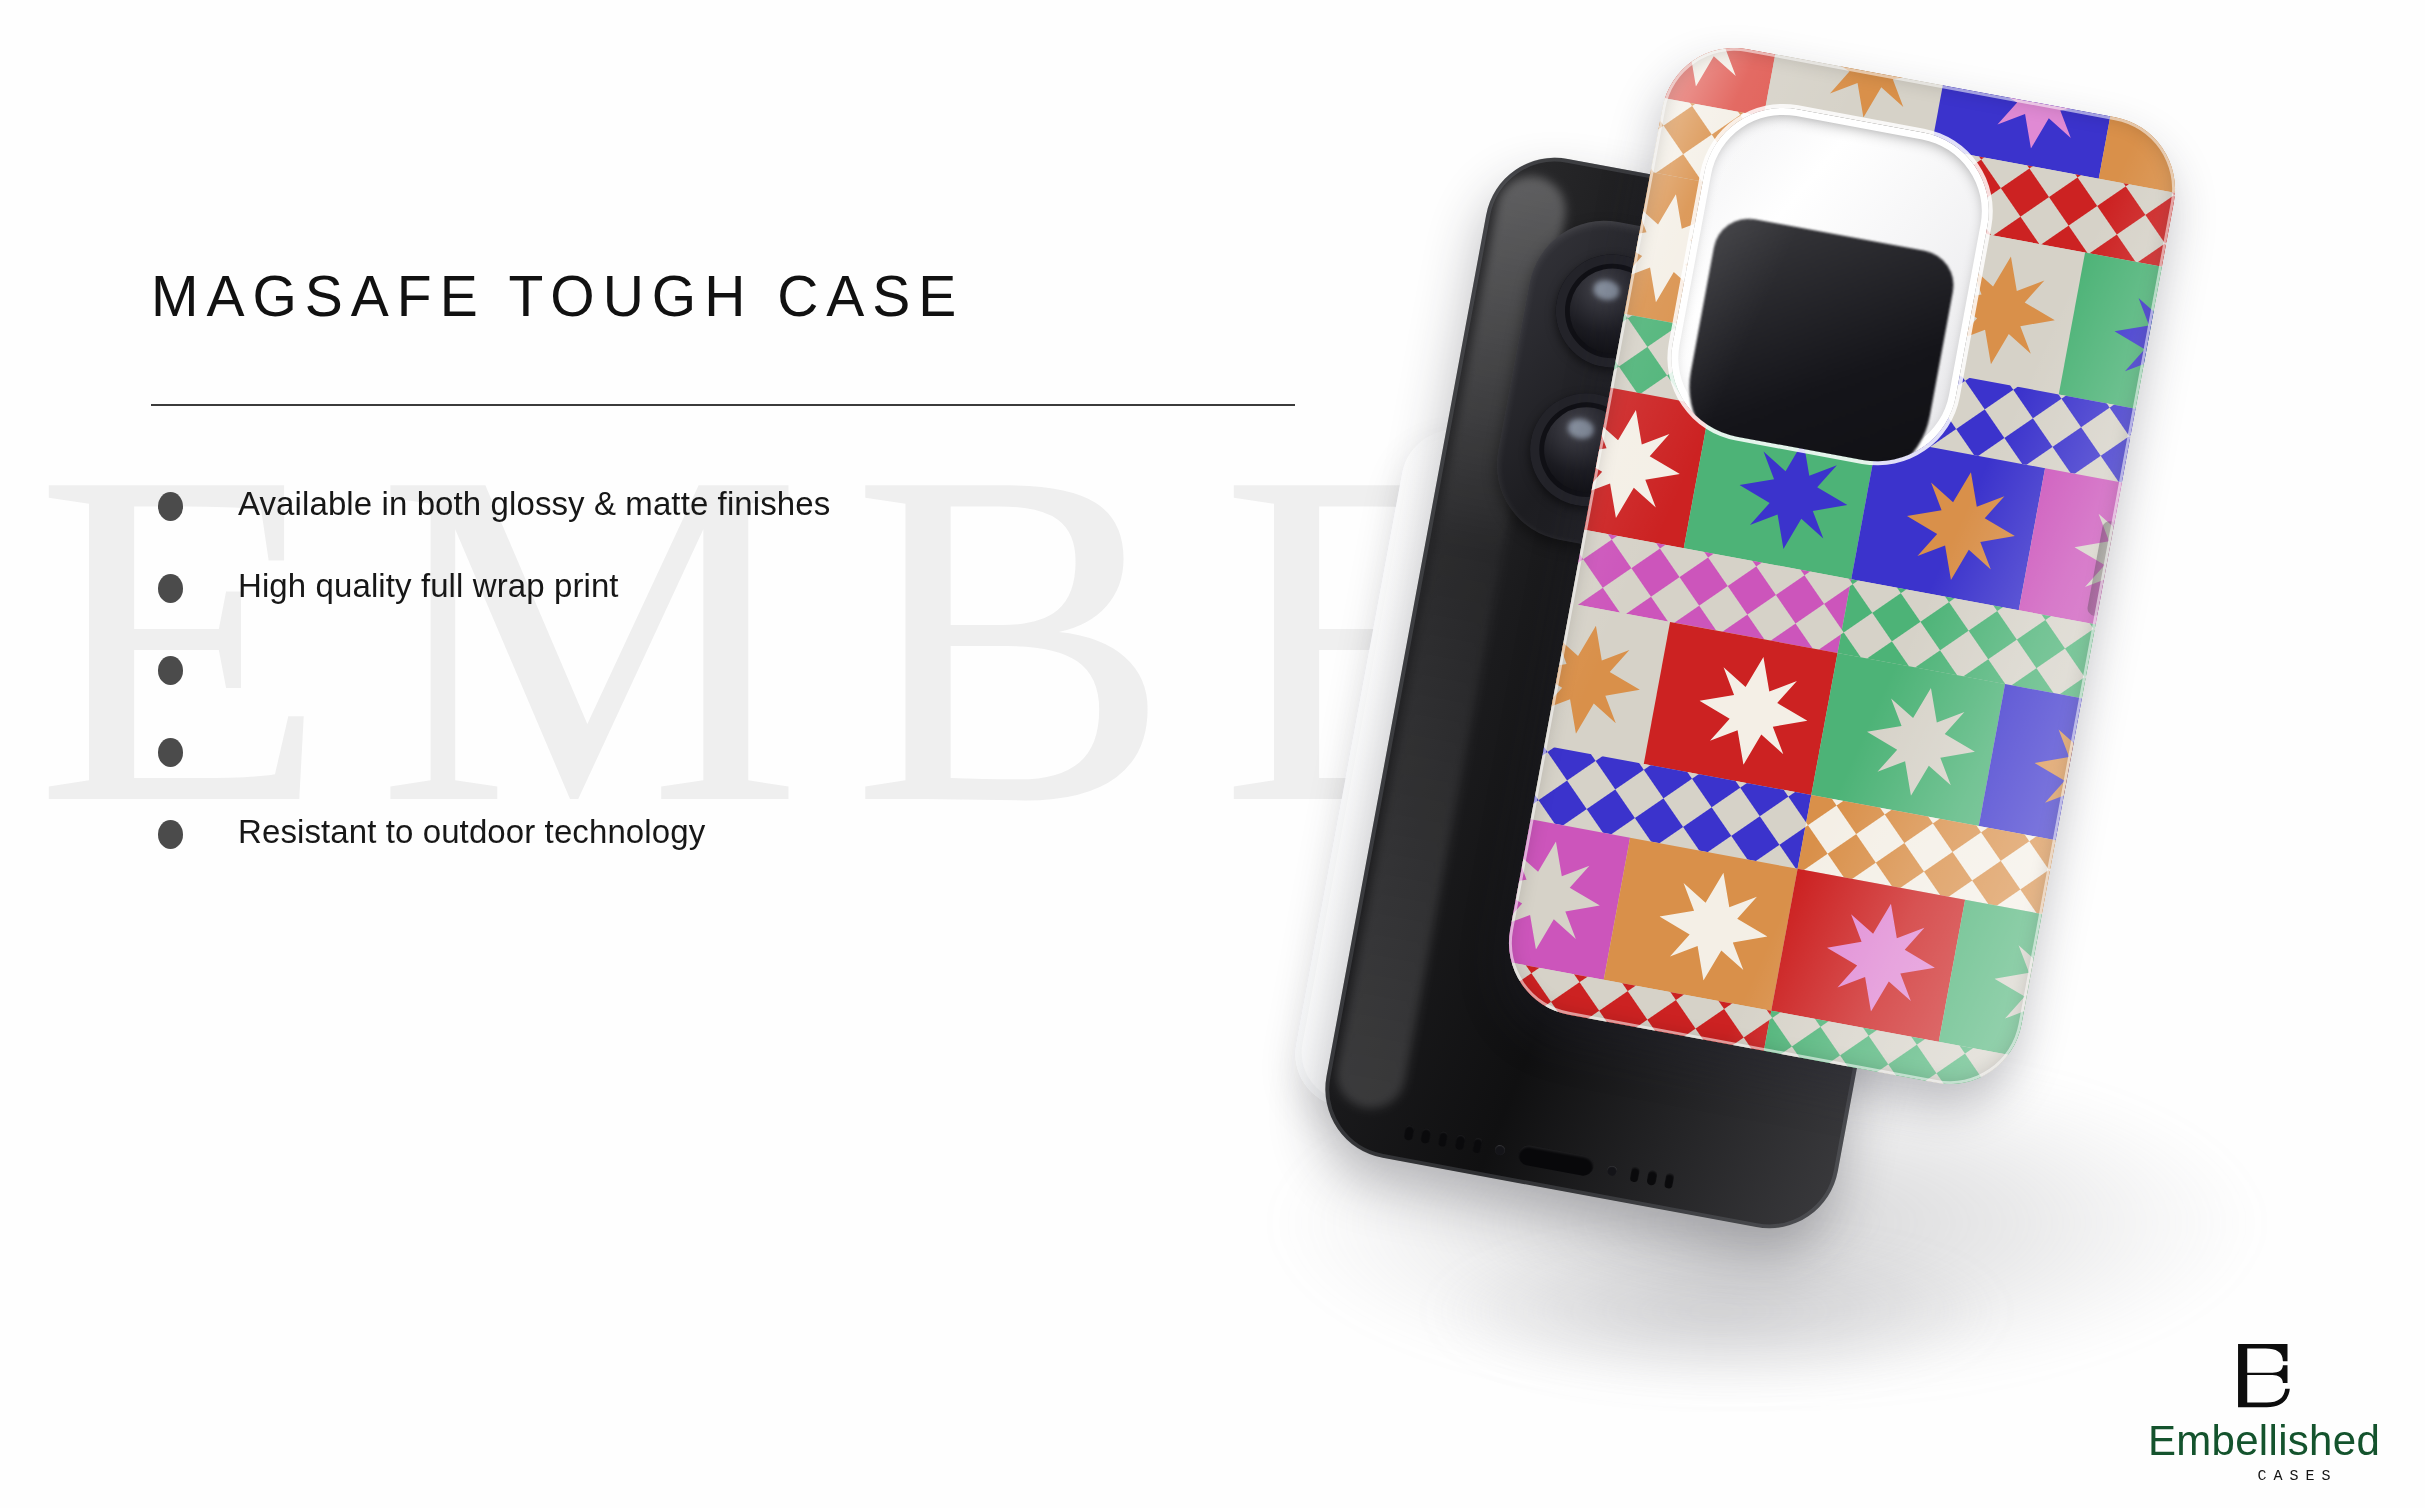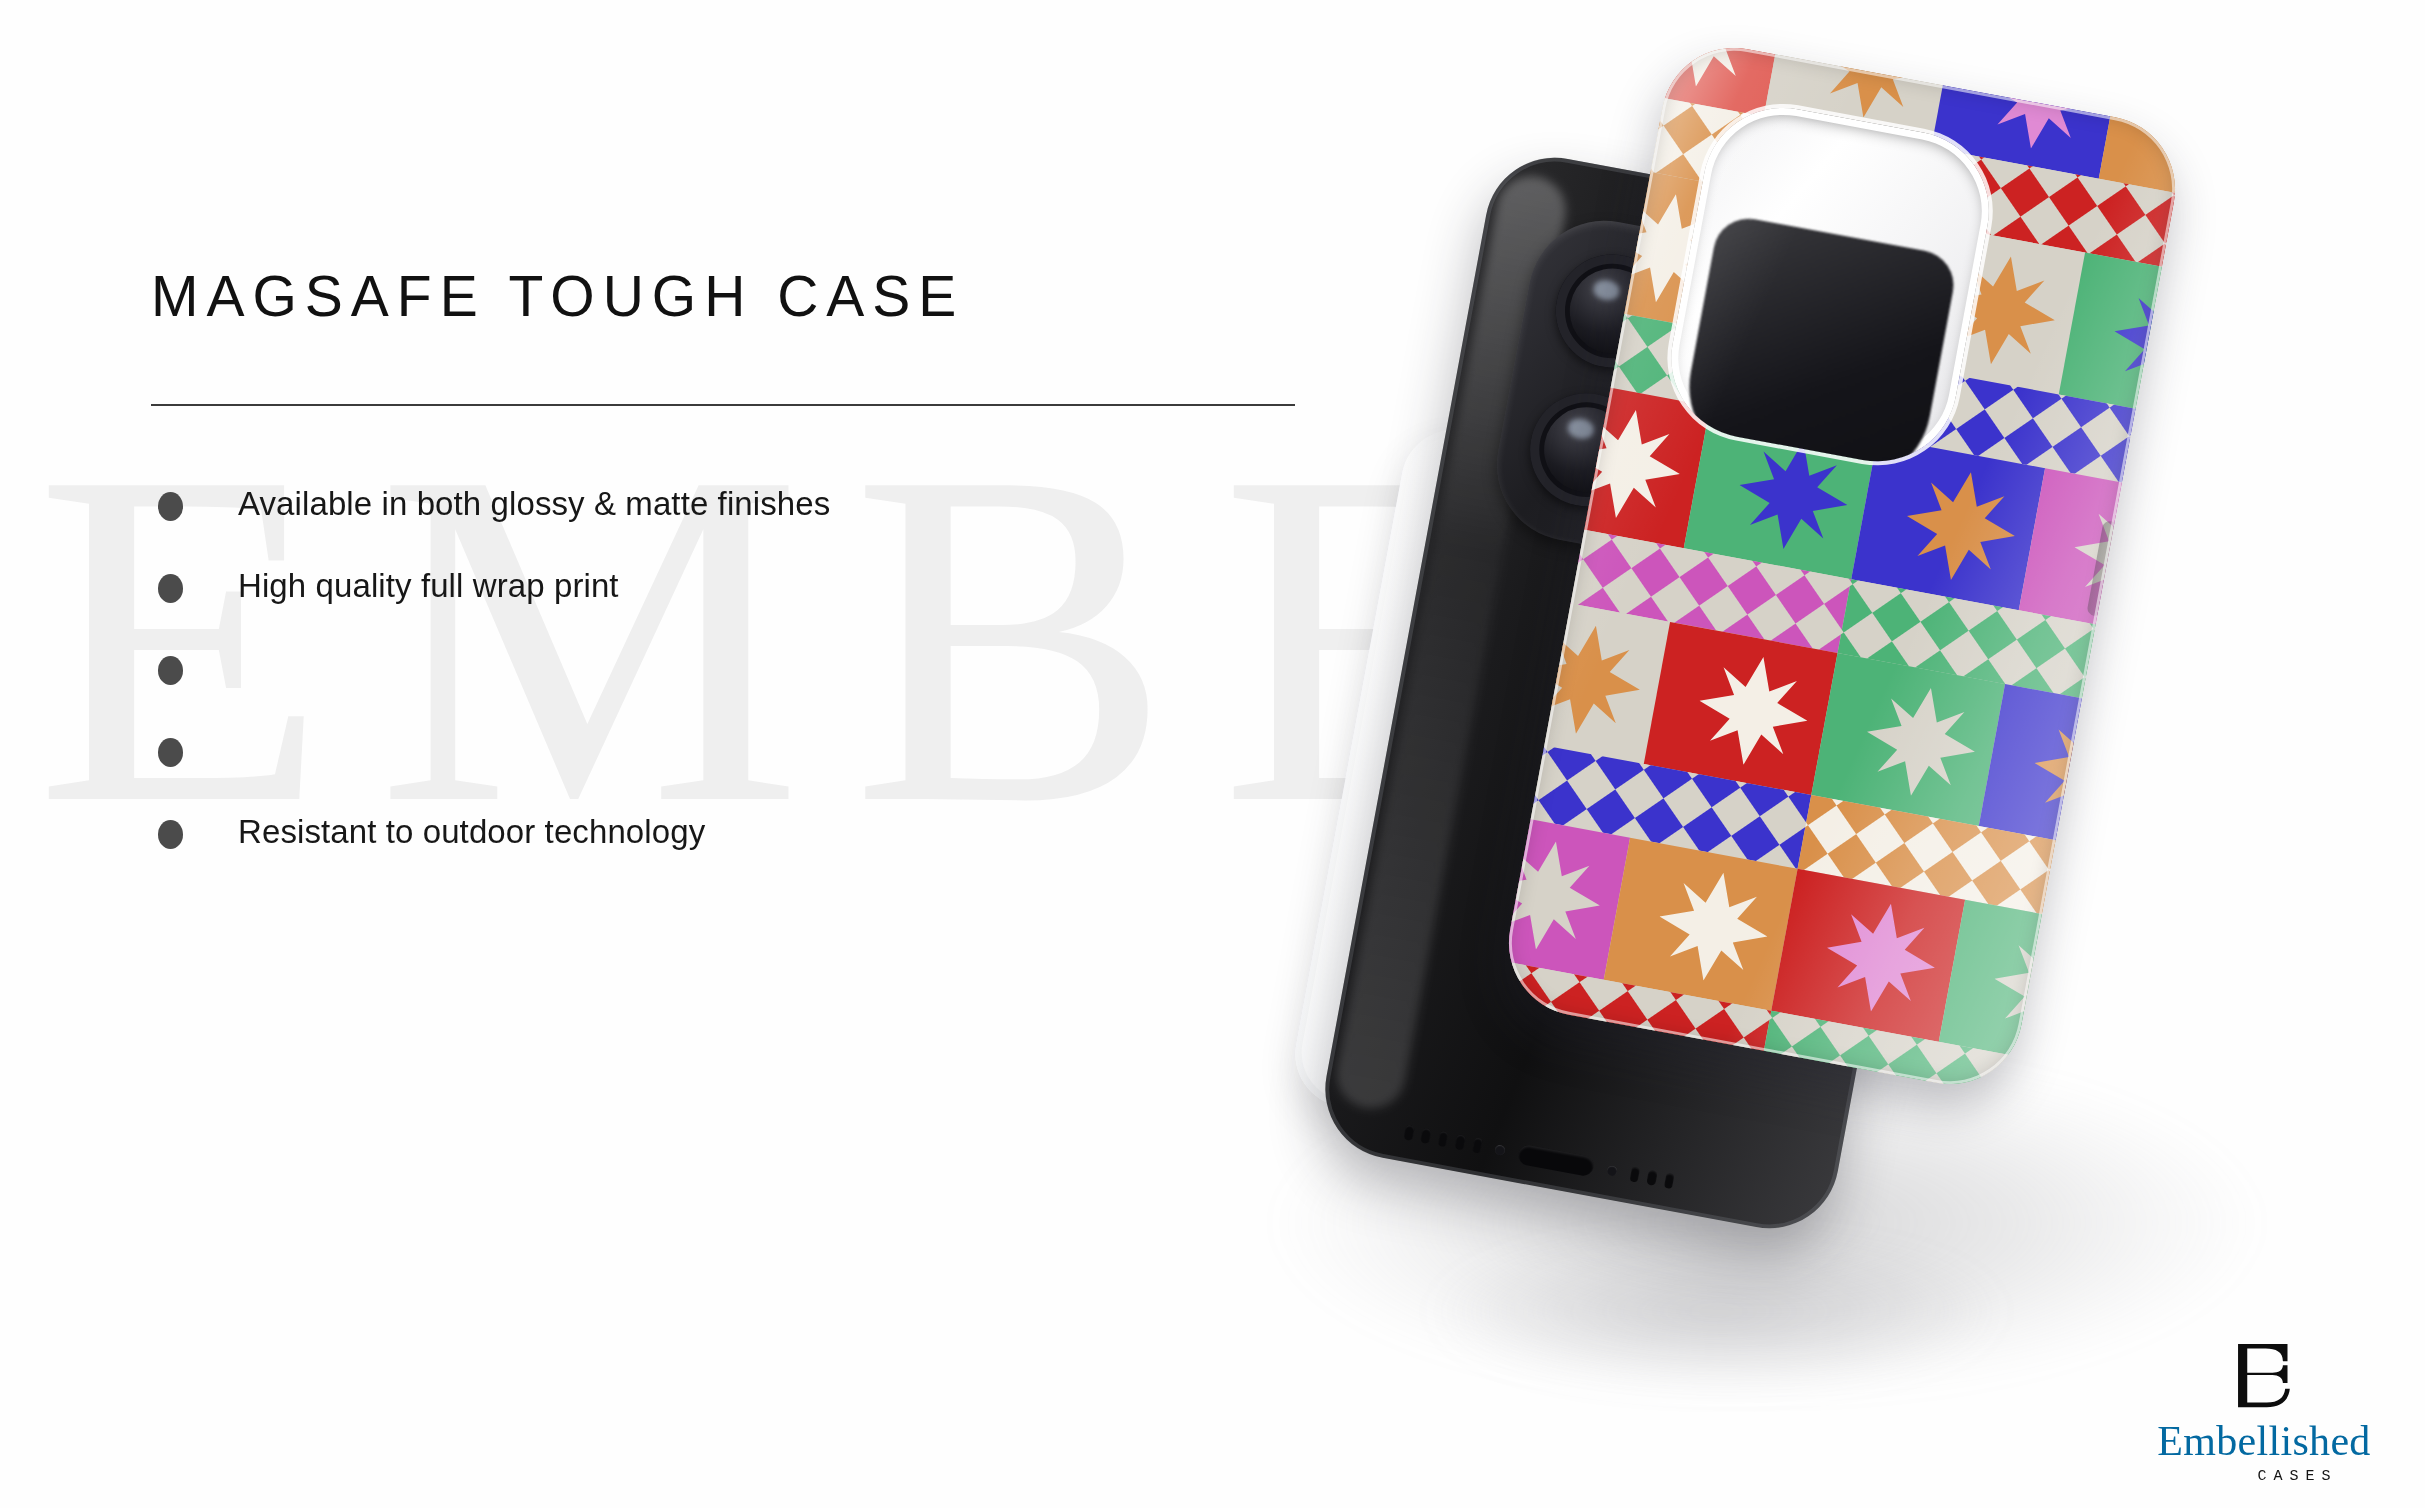--- a/index.html
+++ b/index.html
@@ -233,25 +233,25 @@
     width:254px;
     text-align:center;
     color:#0d0d0d;
   }
   .logo-mark{
     width:69px;height:75px;
     margin:0 auto 7px auto;
     display:block;
   }
   .logo-word{
-    font-family:Liberation Serif, serif;
+    font-family:Liberation Sans, sans-serif;
     font-size:42px;
     letter-spacing:0.3px;
     line-height:1;
-    color:#0369a1;
+    color:#14532d;
   }
   .logo-sub{
     font-family:Liberation Mono, monospace;
     font-size:15px;
     letter-spacing:7px;
     margin-top:5.8px;
     margin-left:67px;
     color:#141414;
   }
 </style>

